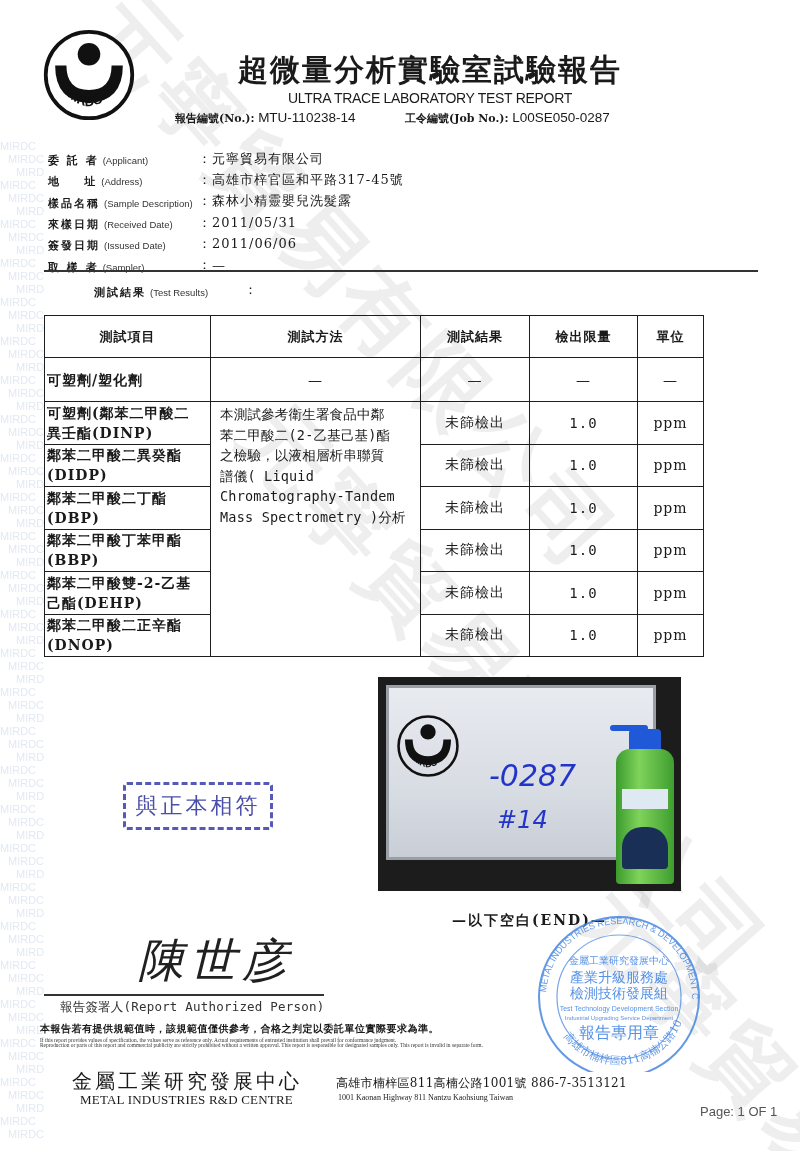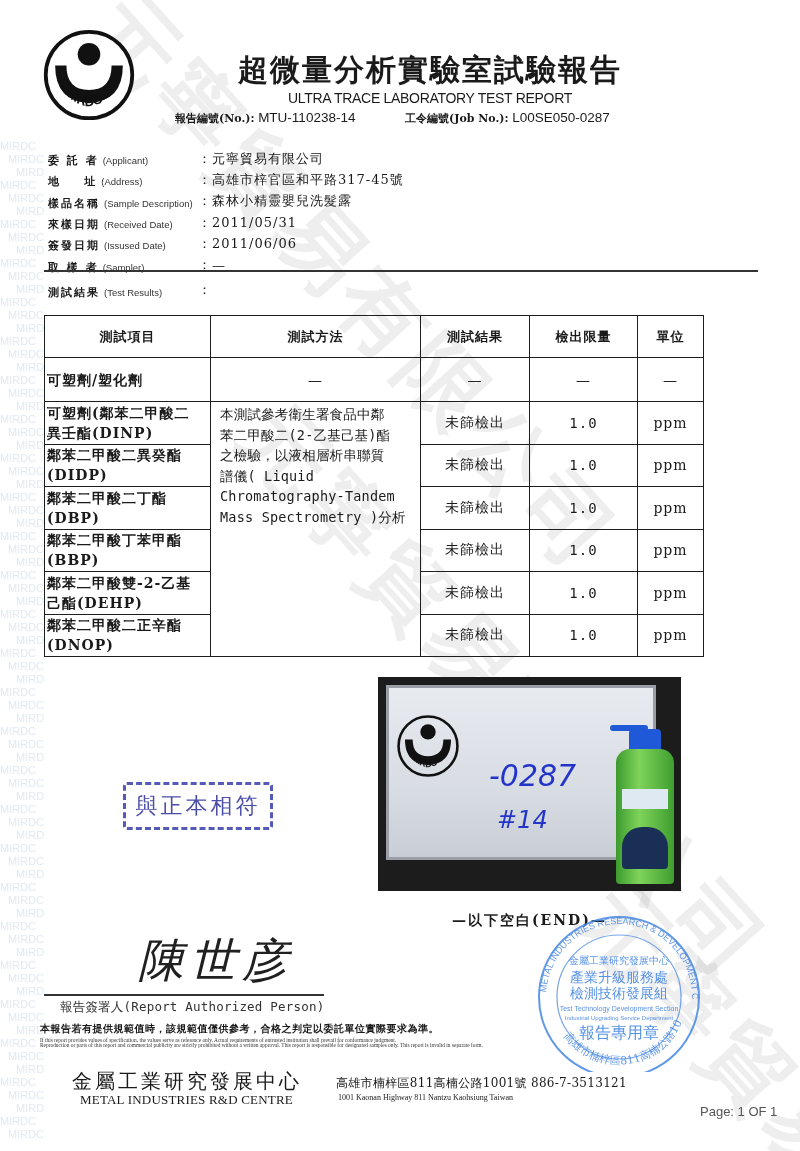--- a/index.html
+++ b/index.html
@@ -208,21 +208,21 @@
   <div class="info-row">
     <div class="info-label"><span class="zh">簽發日期</span><span class="en">(Issused Date)</span></div>
     <div class="info-colon">：</div>
     <div class="info-val">2011/06/06</div>
   </div>
   <div class="info-row">
     <div class="info-label"><span class="zh">取 樣 者</span><span class="en">(Sampler)</span></div>
     <div class="info-colon">：</div>
     <div class="info-val">—</div>
   </div>
-  <div class="info-row" style="margin-top:4px;">
+  <div class="info-row" style="margin-top:4px;margin-left:46px;">
     <div class="info-label"><span class="zh">測試結果</span><span class="en">(Test Results)</span></div>
     <div class="info-colon">：</div>
     <div class="info-val"></div>
   </div>
 </div>
 <div class="layer sep-line"></div>
 
 <table class="results">
   <colgroup>
     <col style="width:166px">

